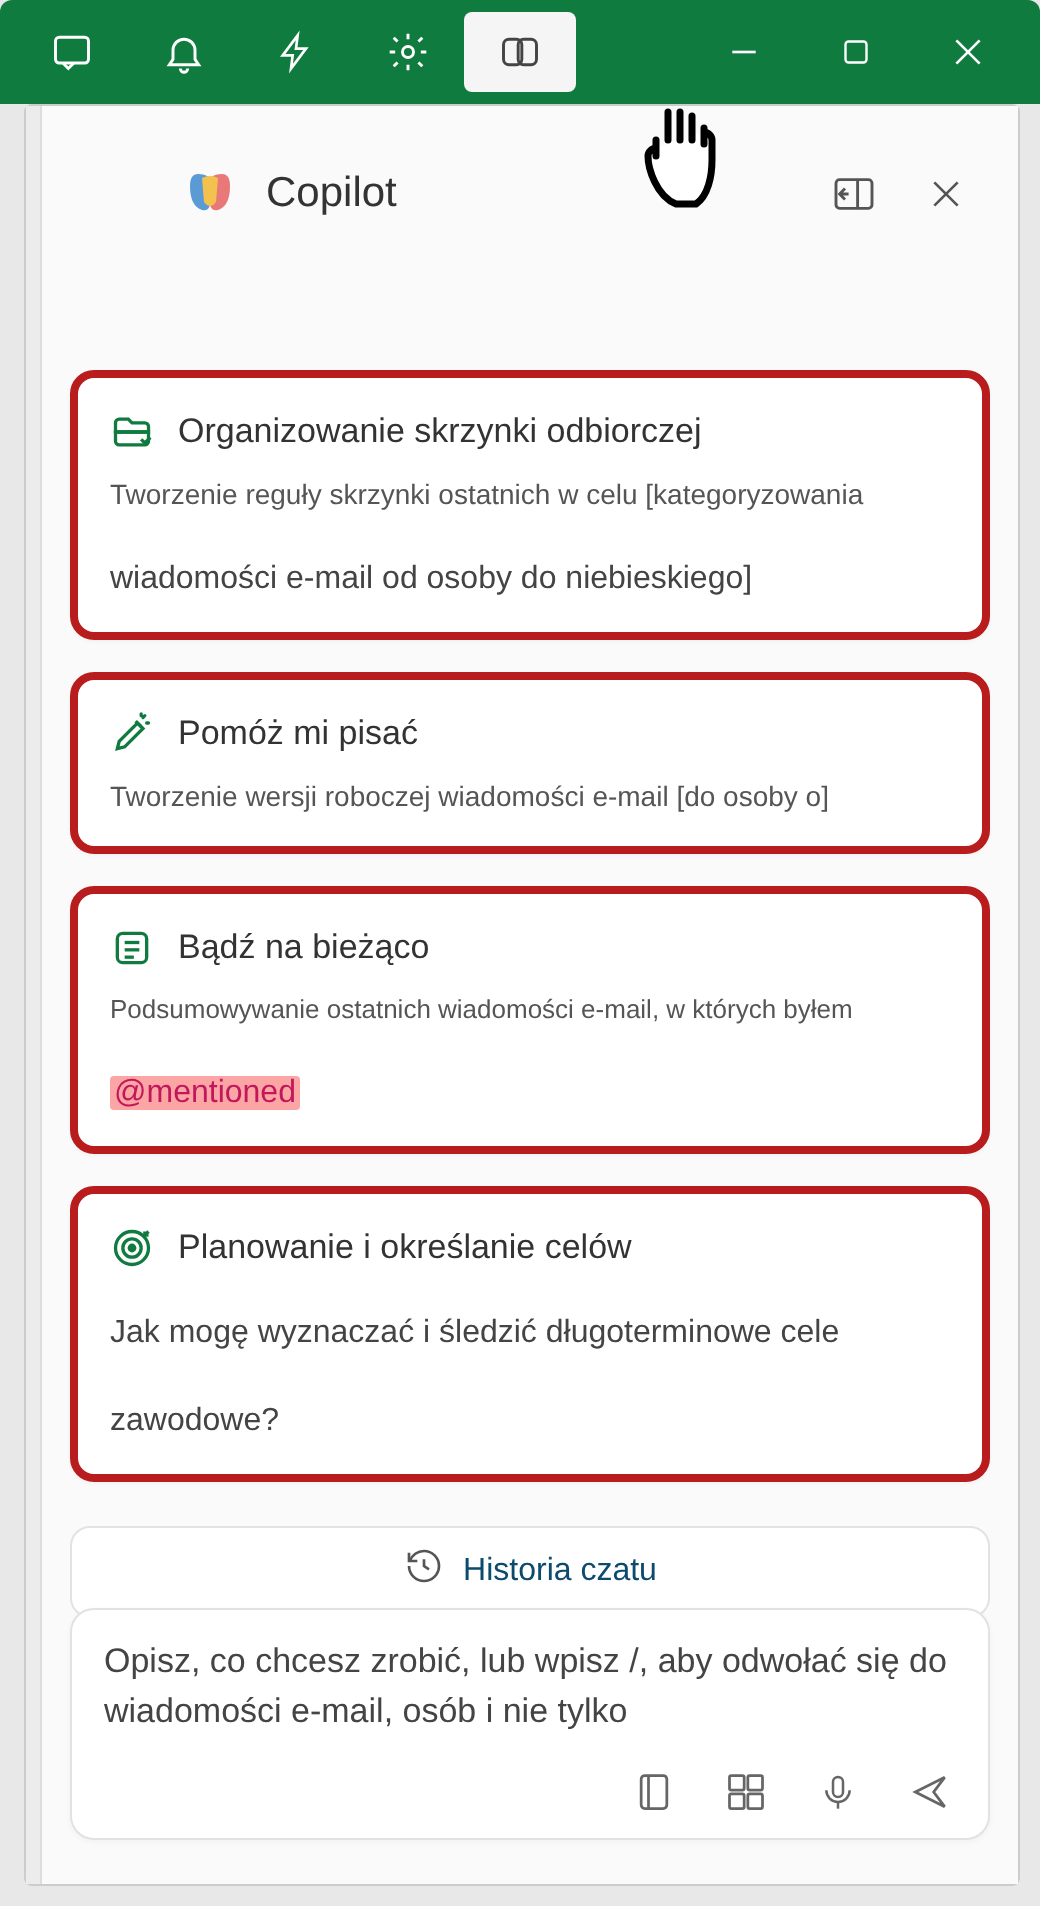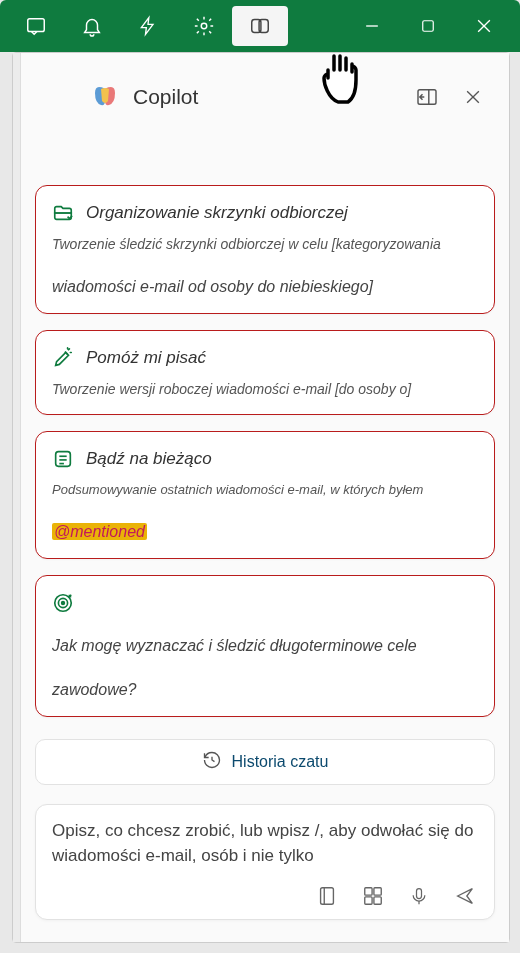--- a/index.html
+++ b/index.html
@@ -75,25 +75,24 @@
   }
   .hdr-btn svg { stroke: #555; fill: none; stroke-width: 1.6; }
   .cards {
     padding: 52px 14px 0 14px;
     display: flex;
     flex-direction: column;
     gap: 16px;
   }
   .card {
     background: #fff;
-    border: 1px solid #b91c1c;
+    border: 4px solid #b91c1c;
     border-radius: 12px;
     padding: 16px 16px 14px 16px;
     box-shadow: 0 1px 2px rgba(0,0,0,0.03);
-    font-style: italic;
   }
   .card-head {
     display: flex;
     align-items: center;
     gap: 12px;
     margin-bottom: 10px;
   }
   .card-icon {
     width: 22px; height: 22px;
     display: flex; align-items: center; justify-content: center;
@@ -105,21 +104,21 @@
   .card-body {
     font-size: 14px;
     color: #555;
     line-height: 1.5;
   }
   .card-body .line2 {
     font-size: 16px;
     color: #444;
     margin-top: 20px;
   }
-  .mention { color: #c2185b; background:#eab308; padding:0 2px; border-radius:2px;}
+  .mention { color: #c2185b; background:#fca5a5; padding:0 2px; border-radius:2px;}
   .history-btn {
     margin: 22px 14px 0 14px;
     background: #fff;
     border: 1px solid #e2e2e2;
     border-radius: 10px;
     height: 46px;
     display: flex;
     align-items: center;
     justify-content: center;
     gap: 10px;
@@ -253,21 +252,21 @@
           <div class="card-icon">
             <svg width="22" height="22" viewBox="0 0 24 24" stroke="#0f7b3f" fill="none" stroke-width="1.8">
                 <path d="M3 7a2 2 0 012-2h5l2 2h7a2 2 0 012 2v3H3z"></path>
                 <path d="M3 12h18v5a2 2 0 01-2 2H5a2 2 0 01-2-2z"></path>
                 <path d="M17 16l2 2 3-3" stroke="#0f7b3f"></path>
               </svg>
           </div>
           <div class="card-title">Organizowanie skrzynki odbiorczej</div>
         </div>
         <div class="card-body">
-          <div>Tworzenie śledzić skrzynki odbiorczej w celu [kategoryzowania</div>
+          <div>Tworzenie reguły skrzynki ostatnich w celu [kategoryzowania</div>
           <div class="line2">wiadomości e-mail od osoby do niebieskiego]</div>
         </div>
       </div>
 
       <div class="card">
         <div class="card-head">
           <div class="card-icon">
             <svg width="22" height="22" viewBox="0 0 24 24" stroke="#0f7b3f" fill="none" stroke-width="1.8">
                 <path d="M4 20l4-1 10-10-3-3L5 16z"></path>
                 <path d="M14 5l3 3"></path>
@@ -302,20 +301,21 @@
       <div class="card">
         <div class="card-head">
           <div class="card-icon">
             <svg width="22" height="22" viewBox="0 0 24 24" stroke="#0f7b3f" fill="none" stroke-width="1.8">
                 <circle cx="12" cy="12" r="9"></circle>
                 <circle cx="12" cy="12" r="5"></circle>
                 <circle cx="12" cy="12" r="1.5" fill="#0f7b3f"></circle>
                 <path d="M18 6l3-3M19 5l2 0M19 5l0-2"></path>
               </svg>
           </div>
+          <div class="card-title">Planowanie i określanie celów</div>
         </div>
         <div class="card-body">
           <div class="line2">Jak mogę wyznaczać i śledzić długoterminowe cele</div>
           <div class="line2">zawodowe?</div>
         </div>
       </div>
 
     </div>
 
     <div class="history-btn">

